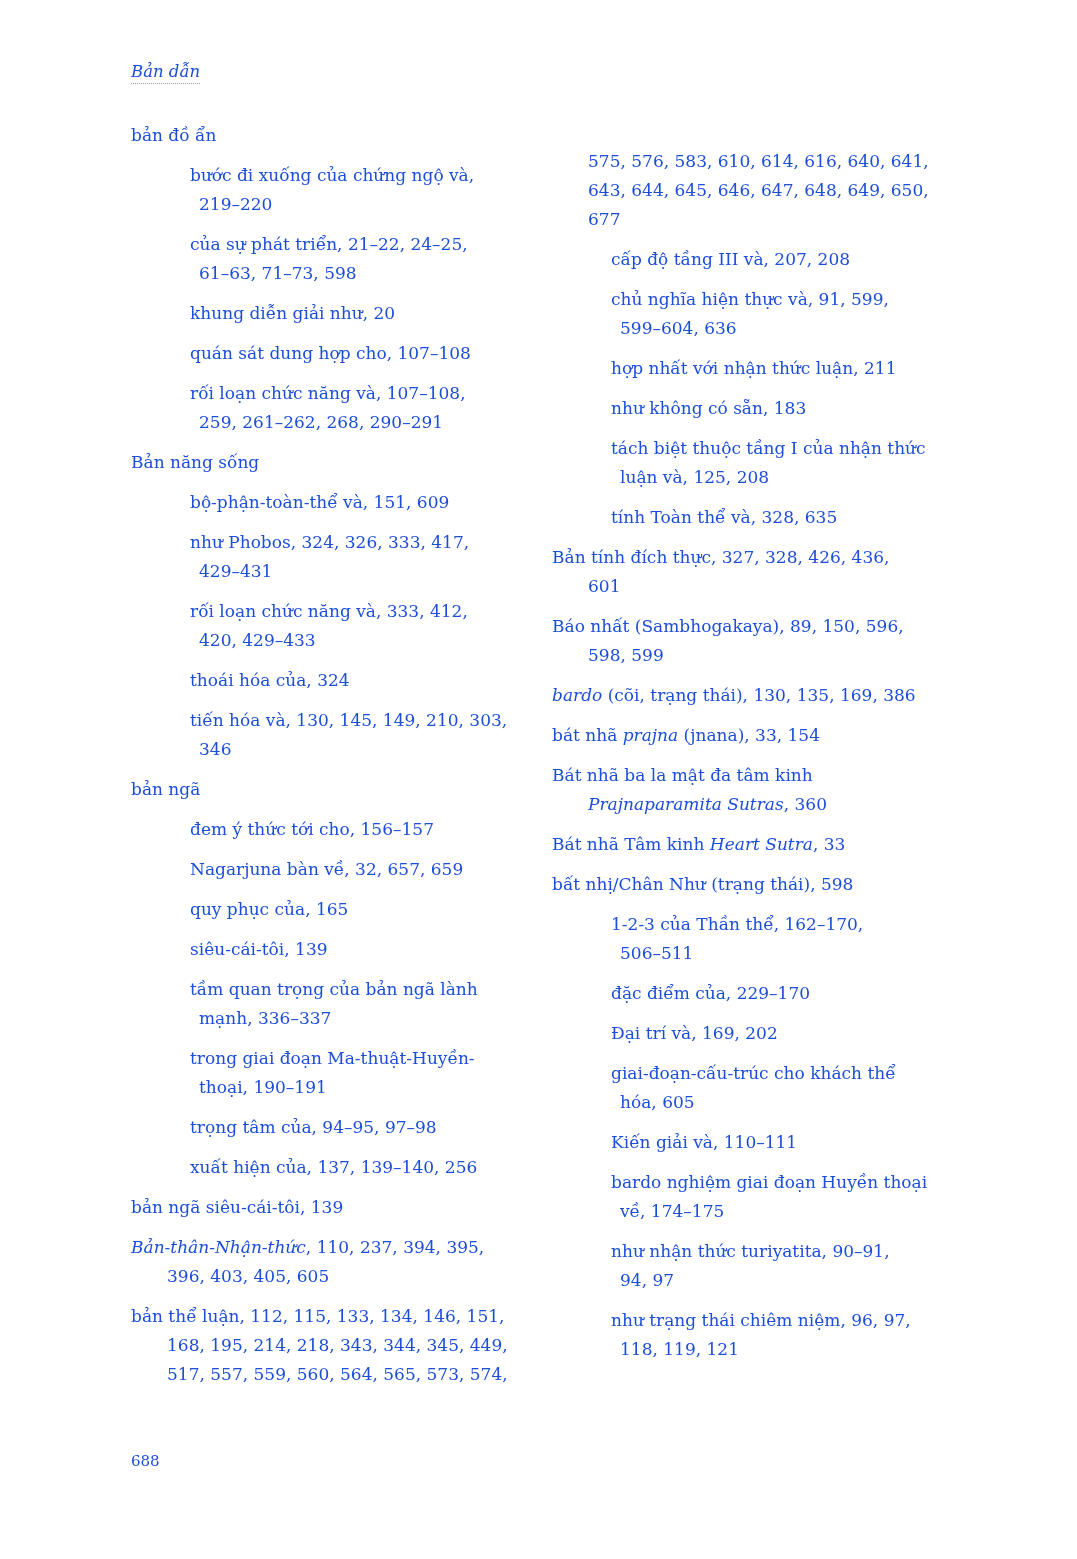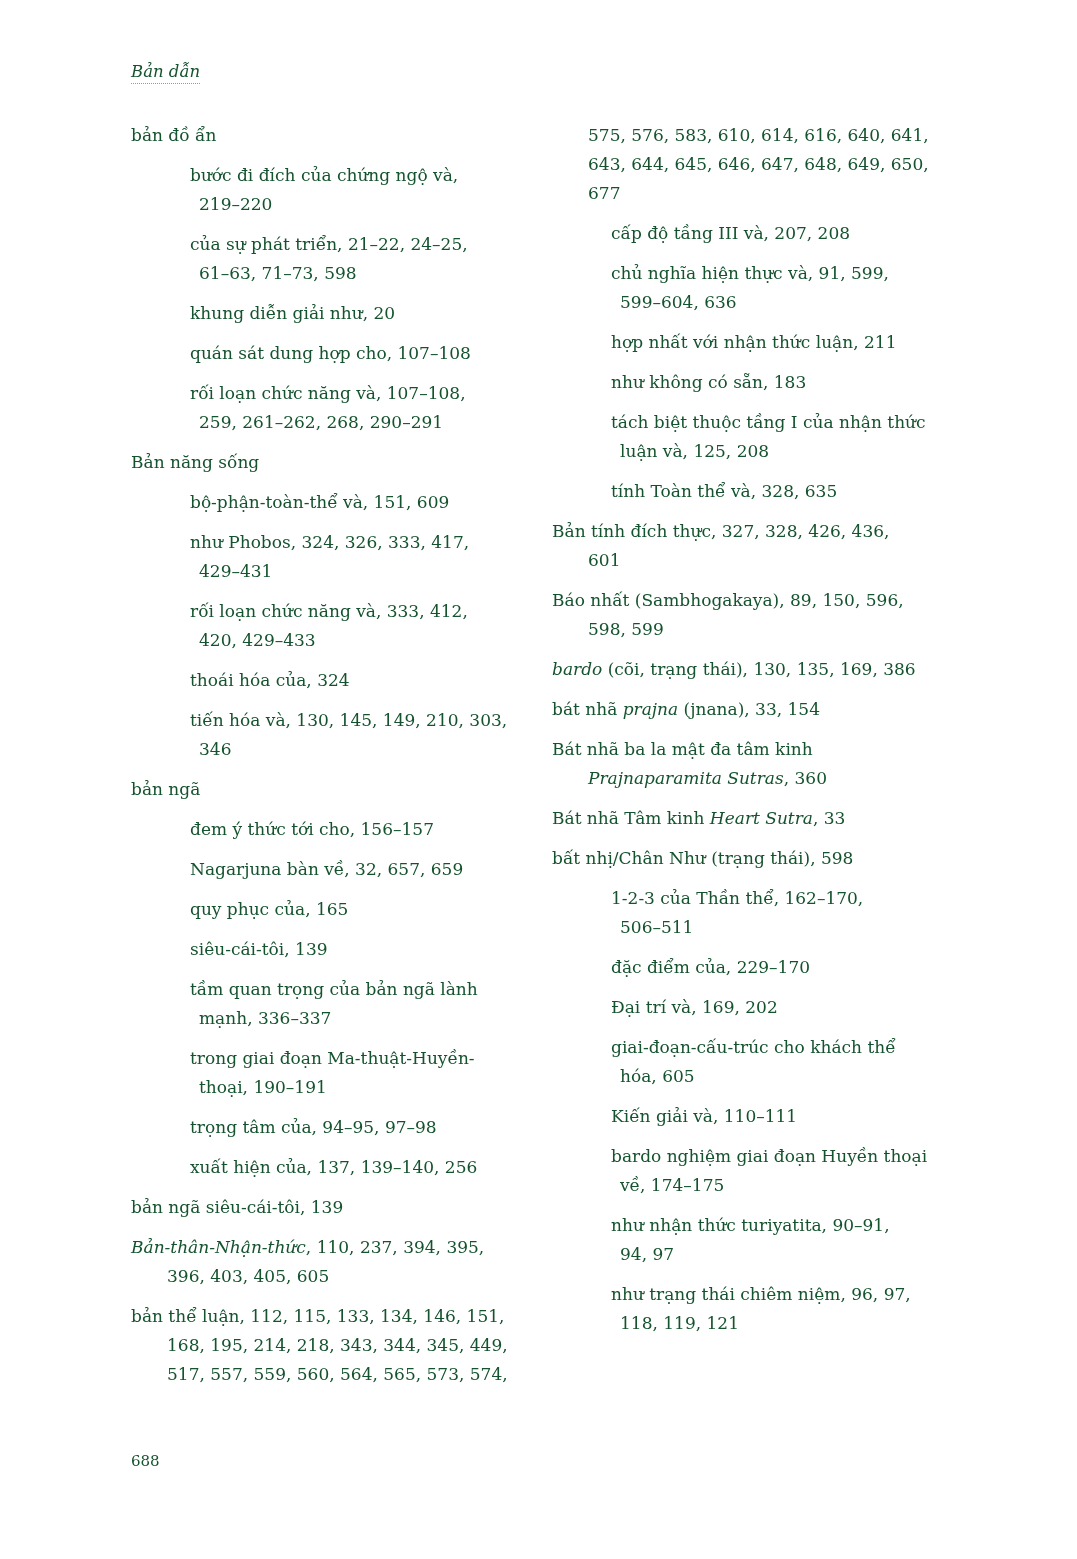--- a/index.html
+++ b/index.html
@@ -2,42 +2,42 @@
 <html><head>
 <meta charset="utf-8">
 <style>
   html, body { margin: 0; padding: 0; background: #ffffff; }
   .page {
     position: relative;
     width: 1077px;
     height: 1559px;
     background: #ffffff;
     font-family: "DejaVu Serif", "Liberation Serif", serif;
-    color: #14532d;
+    color: #1d4ed8;
     overflow: hidden;
   }
   .running-header {
     position: absolute;
     left: 131px;
     top: 62px;
     font-style: italic;
     font-size: 16.5px;
     line-height: 20px;
     border-bottom: 1px dotted #9a9a9a;
     padding-bottom: 1px;
     display: inline-block;
   }
   .index-columns {
     position: absolute;
     left: 131px;
     top: 121px;
     width: 811px;
     display: flex;
     gap: 31px;
-    align-items: flex-start;
+    align-items: center;
   }
   .col {
     width: 390px;
     font-size: 17px;
     line-height: 29px;
   }
   p.entry { margin: 0 0 11px 0; }
   p.entry.l0 { padding-left: 36px; text-indent: -36px; }
   p.entry.l1 { padding-left: 68px; text-indent: -9px; }
   p.entry.l2 { padding-left: 36px; text-indent: 0; }
@@ -51,21 +51,21 @@
 </style>
 </head>
 <body>
 
 <div class="page">
   <span class="running-header">Bản dẫn</span>
 
   <div class="index-columns">
     <div class="col" id="col-left">
         <p class="entry l0"><span>bản đồ ẩn</span></p>
-        <p class="entry l1"><span>bước đi đích của chứng ngộ và,</span><br><span>219–220</span></p>
+        <p class="entry l1"><span>bước đi xuống của chứng ngộ và,</span><br><span>219–220</span></p>
         <p class="entry l1"><span>của sự phát triển, 21–22, 24–25,</span><br><span>61–63, 71–73, 598</span></p>
         <p class="entry l1"><span>khung diễn giải như, 20</span></p>
         <p class="entry l1"><span>quán sát dung hợp cho, 107–108</span></p>
         <p class="entry l1"><span>rối loạn chức năng và, 107–108,</span><br><span>259, 261–262, 268, 290–291</span></p>
         <p class="entry l0"><span>Bản năng sống</span></p>
         <p class="entry l1"><span>bộ-phận-toàn-thể và, 151, 609</span></p>
         <p class="entry l1"><span>như Phobos, 324, 326, 333, 417,</span><br><span>429–431</span></p>
         <p class="entry l1"><span>rối loạn chức năng và, 333, 412,</span><br><span>420, 429–433</span></p>
         <p class="entry l1"><span>thoái hóa của, 324</span></p>
         <p class="entry l1"><span>tiến hóa và, 130, 145, 149, 210, 303,</span><br><span>346</span></p>

